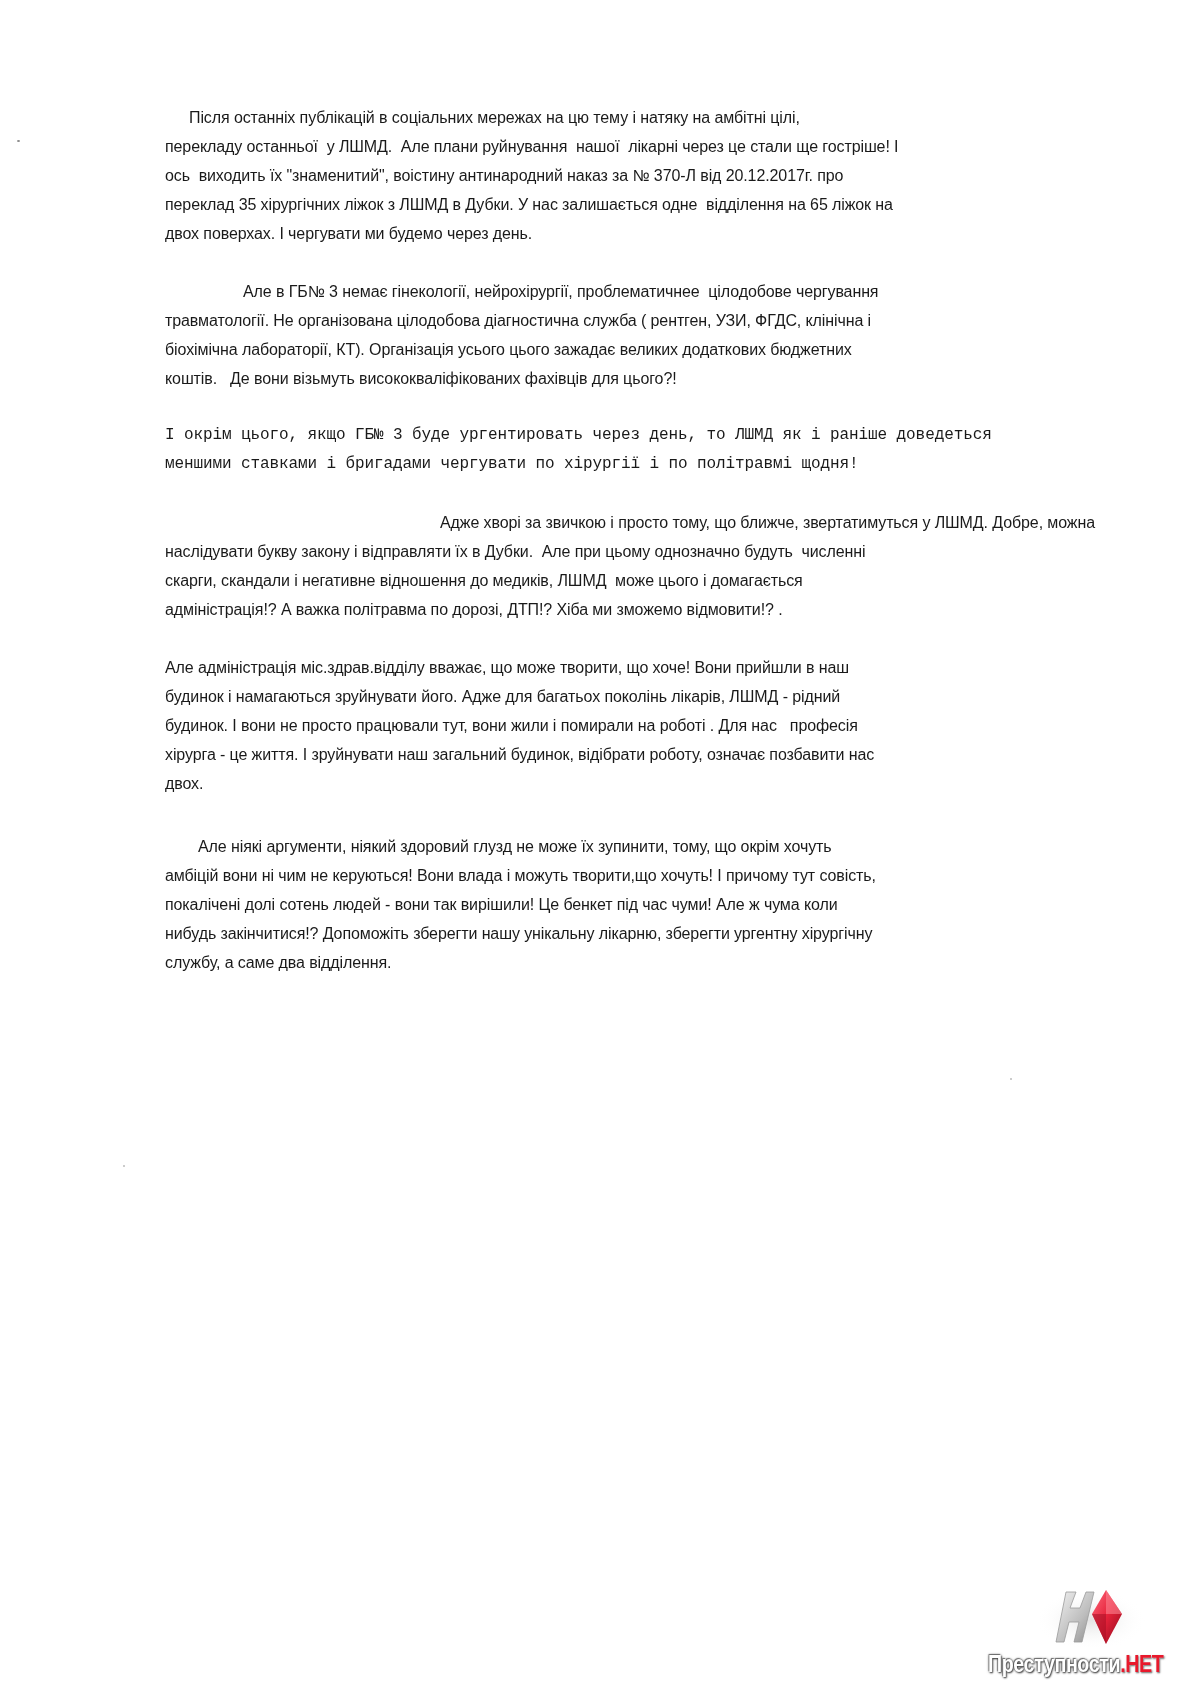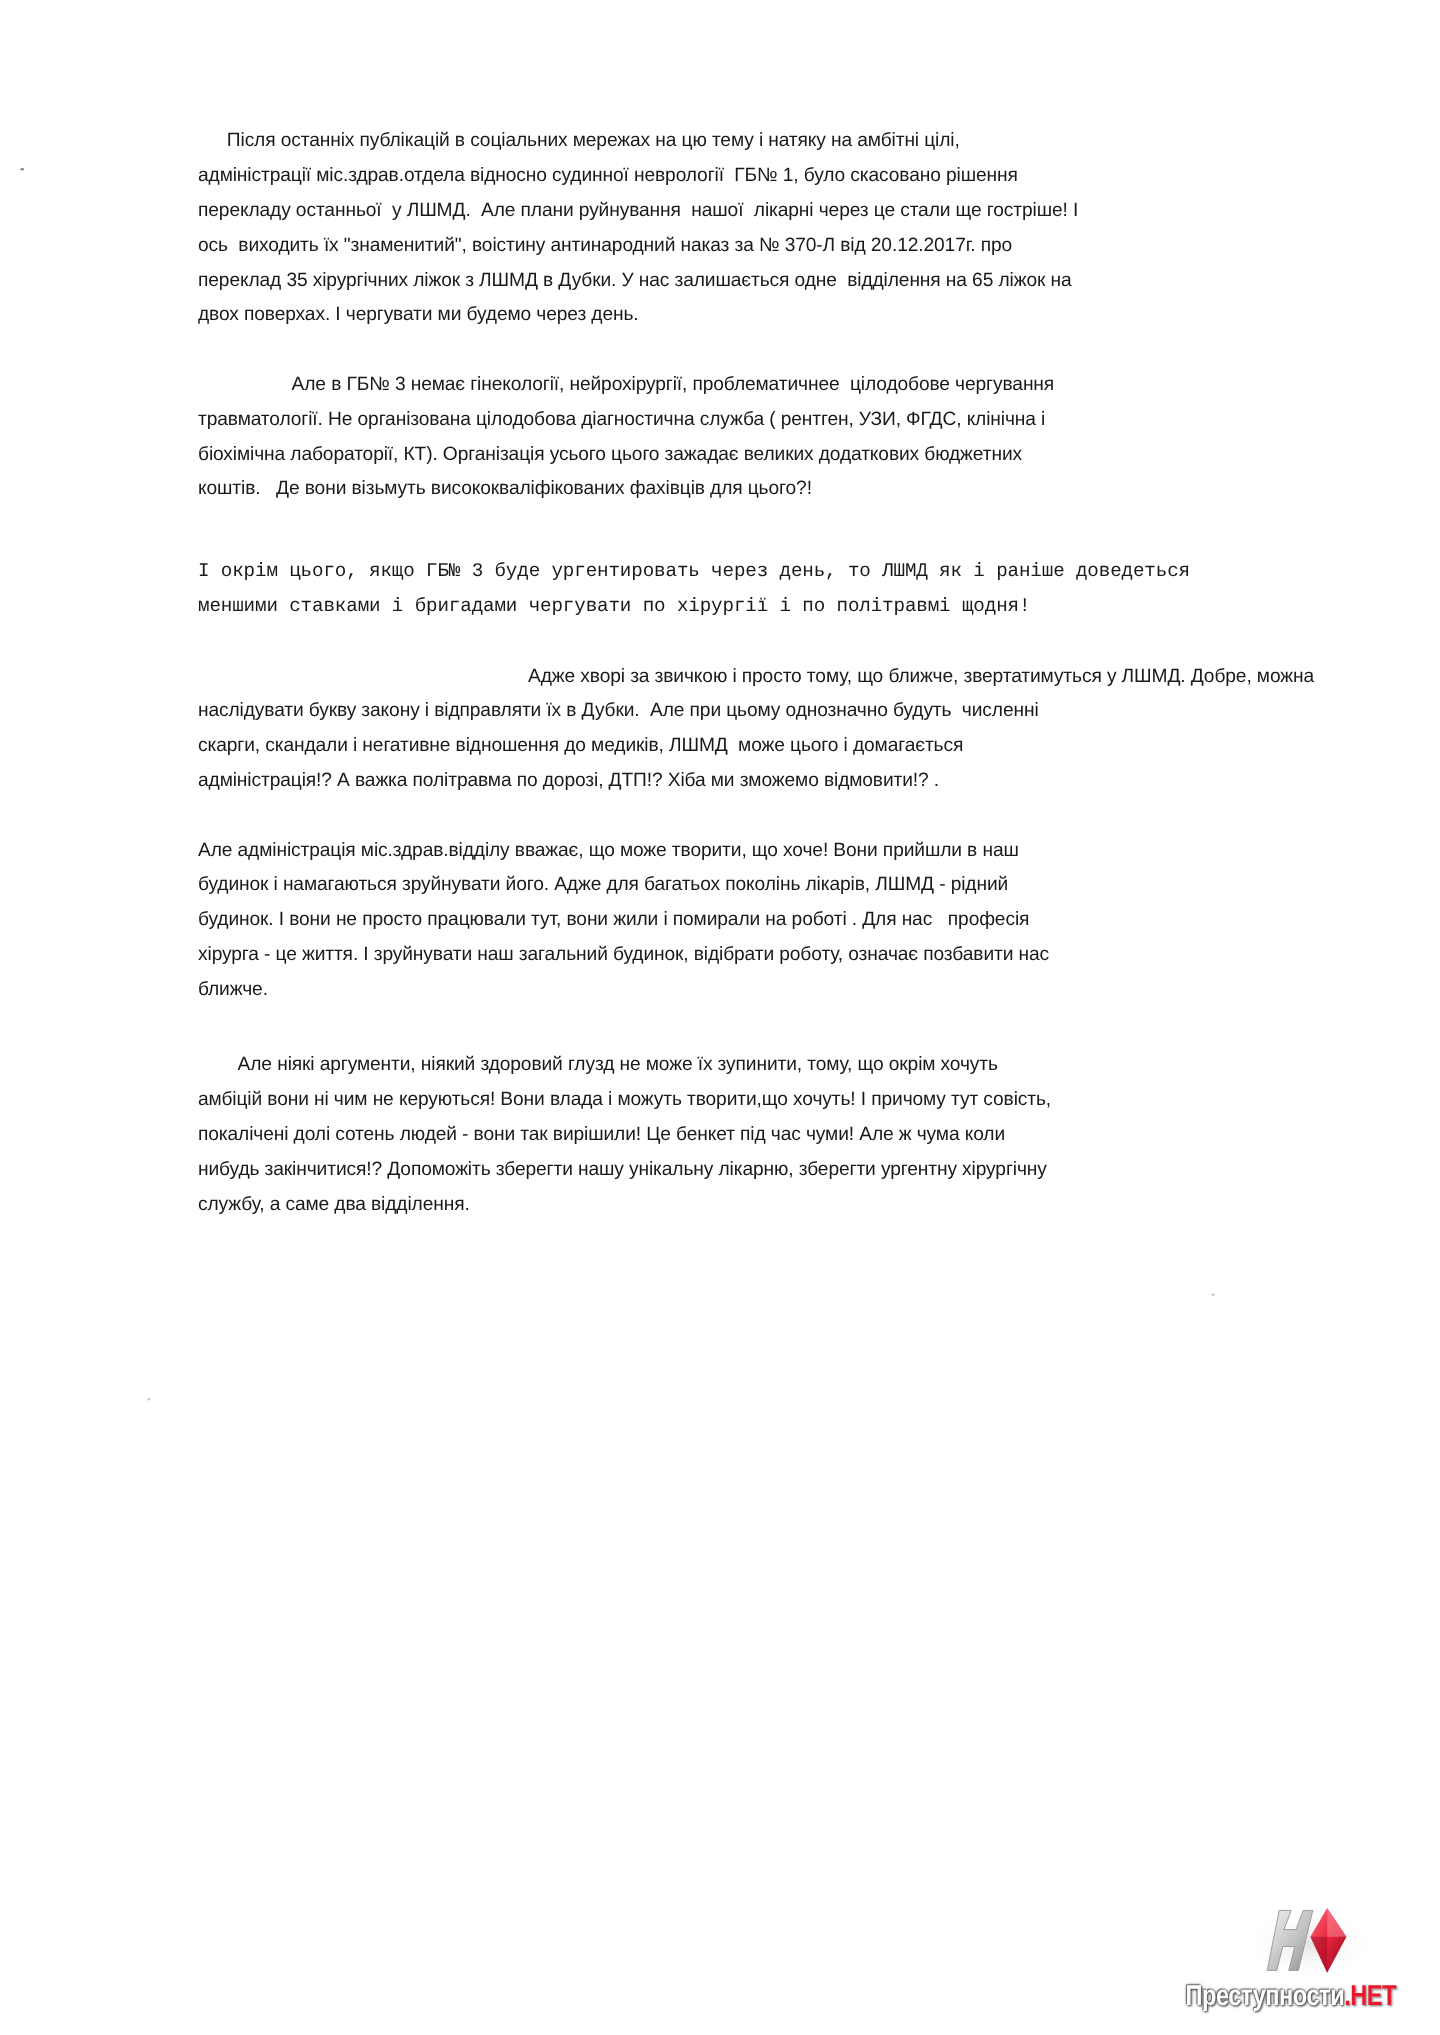--- a/index.html
+++ b/index.html
@@ -33,21 +33,21 @@
       margin: 0;
       font-size: 16px;
       line-height: 29px;
       letter-spacing: -0.1px;
     }
     .line {
       display: block;
       white-space: pre;
     }
     .p1 { margin-bottom: 29px; }
-    .p2 { margin-bottom: 40px; }
+    .p2 { margin-bottom: 28px; }
     .p3 { margin-bottom: 29px; font-family: Liberation Mono, monospace; }
     .p4 { margin-bottom: 29px; }
     .p5 { margin-bottom: 34px; }
     .ind-1 { padding-left: 24px; }
     .ind-2 { padding-left: 78px; }
     .ind-3 { padding-left: 62px; text-align: right; }
     .ind-6 { padding-left: 33px; }
 
     .speck {
       position: absolute;
@@ -94,21 +94,20 @@
 <div class="page">
 
   <span class="speck" style="left:17px;top:140px;width:3px;height:2px;"></span>
   <span class="speck" style="left:123px;top:1165px;width:2px;height:2px;background:#bbb;"></span>
   <span class="speck" style="left:1010px;top:1078px;width:2px;height:2px;background:#bbb;"></span>
 
   <div class="letter">
 
     <p class="para p1">
       <span class="line ind-1">Після останніх публікацій в соціальних мережах на цю тему і натяку на амбітні цілі,</span>
-      <span class="line">адміністрації міс.здрав.отдела відносно судинної неврології  ГБ№ 1, було скасовано рішення</span>
       <span class="line">перекладу останньої  у ЛШМД.  Але плани руйнування  нашої  лікарні через це стали ще гостріше! І</span>
       <span class="line">ось  виходить їх "знаменитий", воістину антинародний наказ за № 370-Л від 20.12.2017г. про</span>
       <span class="line">переклад 35 хірургічних ліжок з ЛШМД в Дубки. У нас залишається одне  відділення на 65 ліжок на</span>
       <span class="line">двох поверхах. І чергувати ми будемо через день.</span>
     </p>
 
     <p class="para p2">
       <span class="line ind-2">Але в ГБ№ 3 немає гінекології, нейрохірургії, проблематичнее  цілодобове чергування</span>
       <span class="line">травматології. Не організована цілодобова діагностична служба ( рентген, УЗИ, ФГДС, клінічна і</span>
       <span class="line">біохімічна лабораторії, КТ). Організація усього цього зажадає великих додаткових бюджетних</span>
@@ -125,21 +124,21 @@
       <span class="line">наслідувати букву закону і відправляти їх в Дубки.  Але при цьому однозначно будуть  численні</span>
       <span class="line">скарги, скандали і негативне відношення до медиків, ЛШМД  може цього і домагається</span>
       <span class="line">адміністрація!? А важка політравма по дорозі, ДТП!? Хіба ми зможемо відмовити!? .</span>
     </p>
 
     <p class="para p5">
       <span class="line">Але адміністрація міс.здрав.відділу вважає, що може творити, що хоче! Вони прийшли в наш</span>
       <span class="line">будинок і намагаються зруйнувати його. Адже для багатьох поколінь лікарів, ЛШМД - рідний</span>
       <span class="line">будинок. І вони не просто працювали тут, вони жили і помирали на роботі . Для нас   професія</span>
       <span class="line">хірурга - це життя. І зруйнувати наш загальний будинок, відібрати роботу, означає позбавити нас</span>
-      <span class="line">ближче.</span>
+      <span class="line">двох.</span>
     </p>
 
     <p class="para p6">
       <span class="line ind-6">Але ніякі аргументи, ніякий здоровий глузд не може їх зупинити, тому, що окрім хочуть</span>
       <span class="line">амбіцій вони ні чим не керуються! Вони влада і можуть творити,що хочуть! І причому тут совість,</span>
       <span class="line">покалічені долі сотень людей - вони так вирішили! Це бенкет під час чуми! Але ж чума коли</span>
       <span class="line">нибудь закінчитися!? Допоможіть зберегти нашу унікальну лікарню, зберегти ургентну хірургічну</span>
       <span class="line">службу, а саме два відділення.</span>
     </p>
   </div>

